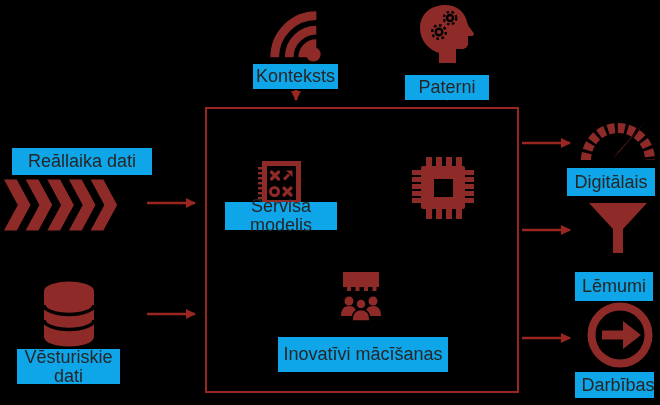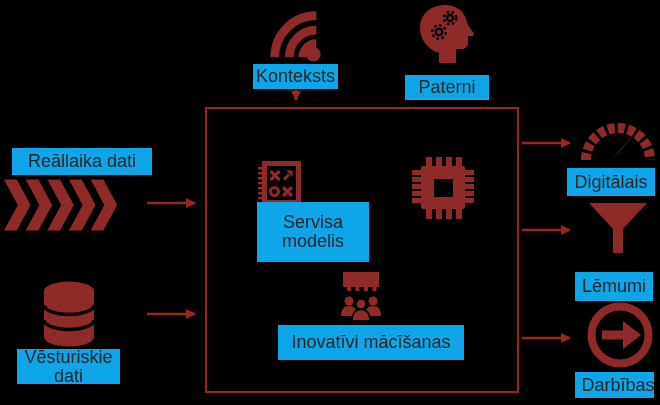--- a/index.html
+++ b/index.html
@@ -109,21 +109,21 @@
       <rect x="2" y="36" width="6" height="2.4" fill="#8e2b28"></rect>
       <line x1="15.5" y1="11" x2="22.5" y2="18" stroke="#8e2b28" stroke-width="3.2" stroke-linecap="round"></line>
       <line x1="22.5" y1="11" x2="15.5" y2="18" stroke="#8e2b28" stroke-width="3.2" stroke-linecap="round"></line>
       <line x1="28" y1="18.5" x2="33" y2="13.5" stroke="#8e2b28" stroke-width="3"></line>
       <polygon points="30,9.5 36.5,9.5 36.5,16" fill="#8e2b28"></polygon>
       <circle cx="18.5" cy="30.5" r="4" stroke="#8e2b28" stroke-width="3" fill="none"></circle>
       <line x1="28" y1="27" x2="35" y2="34" stroke="#8e2b28" stroke-width="3.2" stroke-linecap="round"></line>
       <line x1="35" y1="27" x2="28" y2="34" stroke="#8e2b28" stroke-width="3.2" stroke-linecap="round"></line>
     </svg>
   </div>
-  <div class="label" style="left:225px;top:202px;width:112px;height:60px;margin-left:32px;">
+  <div class="label" style="left:225px;top:202px;width:112px;height:28px;">
     <span>Servisa</span>
     <span>modelis</span>
   </div>
 
   <div class="abs" style="left:411px;top:150px;width:64px;height:74px;">
     <svg width="64" height="74" viewBox="0 0 64 74">
       <rect x="15" y="7" width="6" height="11" fill="#8e2b28"></rect>
       <rect x="25" y="7" width="6" height="11" fill="#8e2b28"></rect>
       <rect x="35" y="7" width="6" height="11" fill="#8e2b28"></rect>
       <rect x="45" y="7" width="6" height="11" fill="#8e2b28"></rect>
@@ -154,21 +154,21 @@
       <rect x="28" y="16" width="4" height="4" fill="#8e2b28"></rect>
       <rect x="36.5" y="16" width="4" height="4" fill="#8e2b28"></rect>
       <circle cx="13" cy="30" r="4.5" fill="#8e2b28"></circle>
       <path d="M5,45 C5,38 8,35 13,35 C18,35 21,38 21,45 Z" fill="#8e2b28"></path>
       <circle cx="37" cy="30" r="4.5" fill="#8e2b28"></circle>
       <path d="M29,45 C29,38 32,35 37,35 C42,35 45,38 45,45 Z" fill="#8e2b28"></path>
       <circle cx="25" cy="33" r="5" fill="#8e2b28" stroke="#000" stroke-width="1.5"></circle>
       <path d="M16,50 C16,42 19.5,38.5 25,38.5 C30.5,38.5 34,42 34,50 Z" fill="#8e2b28" stroke="#000" stroke-width="1.5"></path>
     </svg>
   </div>
-  <div class="label" style="left:278px;top:325px;width:186px;height:35px;">
+  <div class="label" style="left:278px;top:337px;width:170px;height:35px;">
     <span>Inovatīvi mācīšanas</span>
   </div>
 
   <div class="abs" style="left:579px;top:114px;width:78px;height:48px;">
     <svg width="78" height="48" viewBox="0 0 78 48">
       <path d="M7,46 A32,32 0 0 1 71,46" stroke="#8e2b28" stroke-width="10" fill="none" stroke-dasharray="7 3"></path>
       <polygon points="33,45 41,37 67,7" fill="#8e2b28"></polygon>
     </svg>
   </div>
   <div class="label" style="left:567px;top:168px;width:88px;height:28px;">

